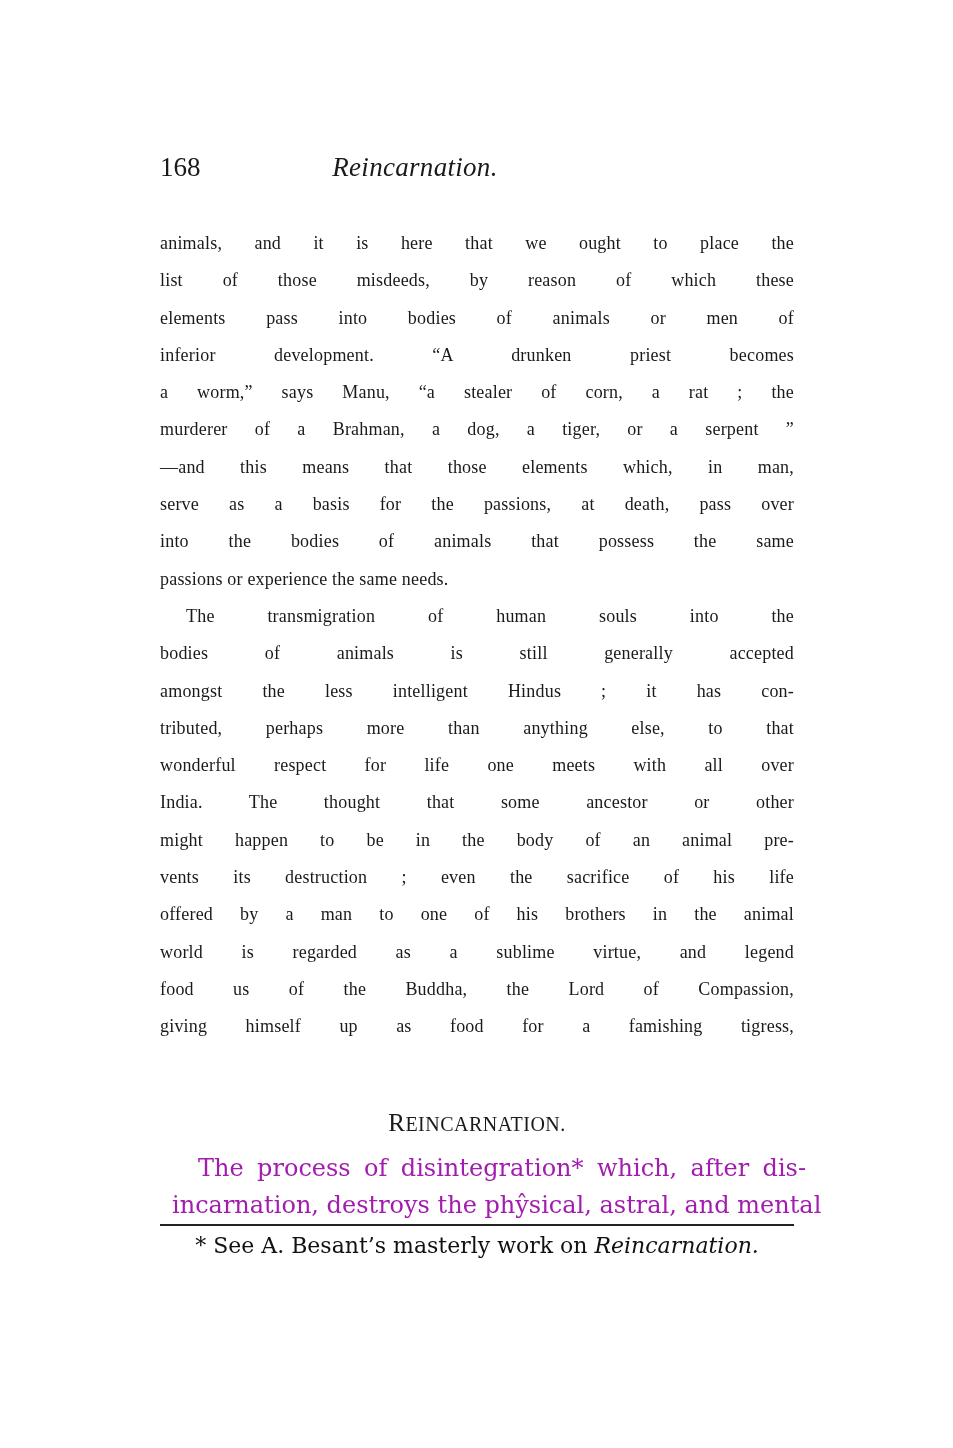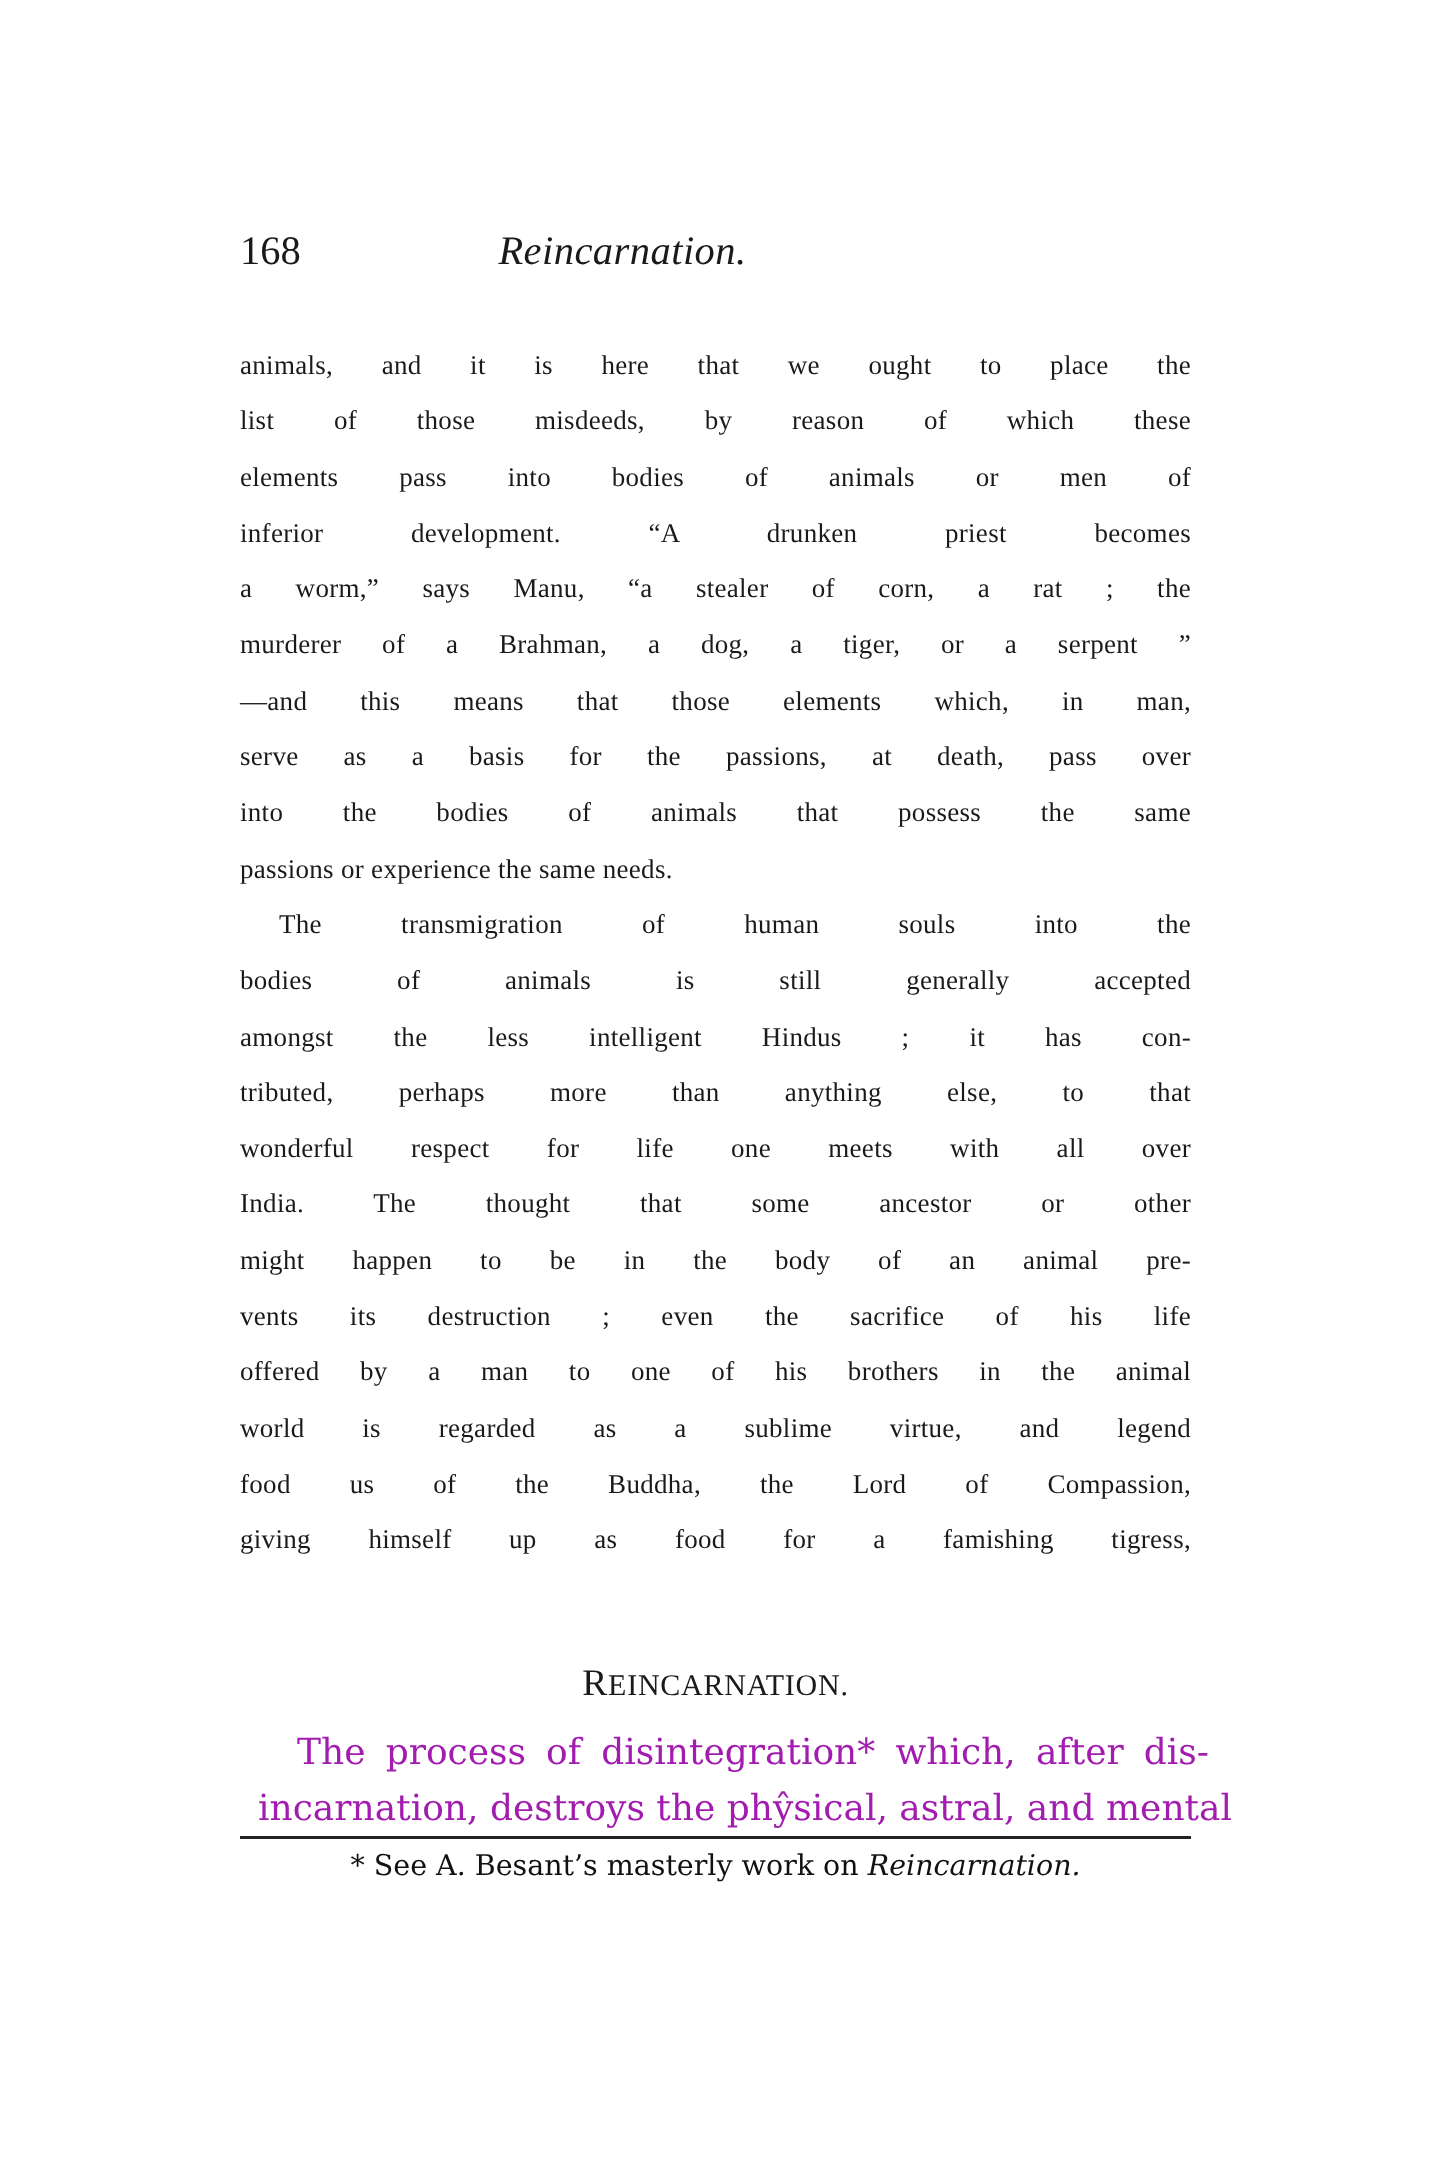--- a/index.html
+++ b/index.html
@@ -99,21 +99,21 @@
       width: 634px;
       height: 0;
       border-top: 2px solid #222;
     }
     .footnote {
       position: absolute;
       top: 1233px;
       left: 0;
       width: 634px;
       text-align: center;
-      font-size: 19px;
+      font-size: 22px;
       font-family: "DejaVu Serif", serif;
       color: #111;
     }
     .footnote .title-ref {
       font-style: italic;
     }
   </style>
 </head>
 <body>
 

